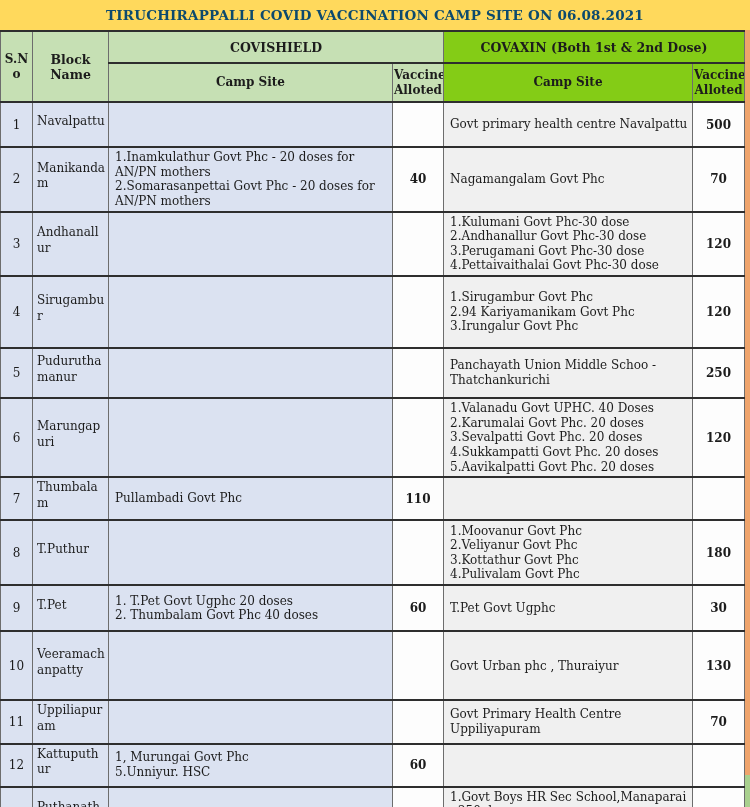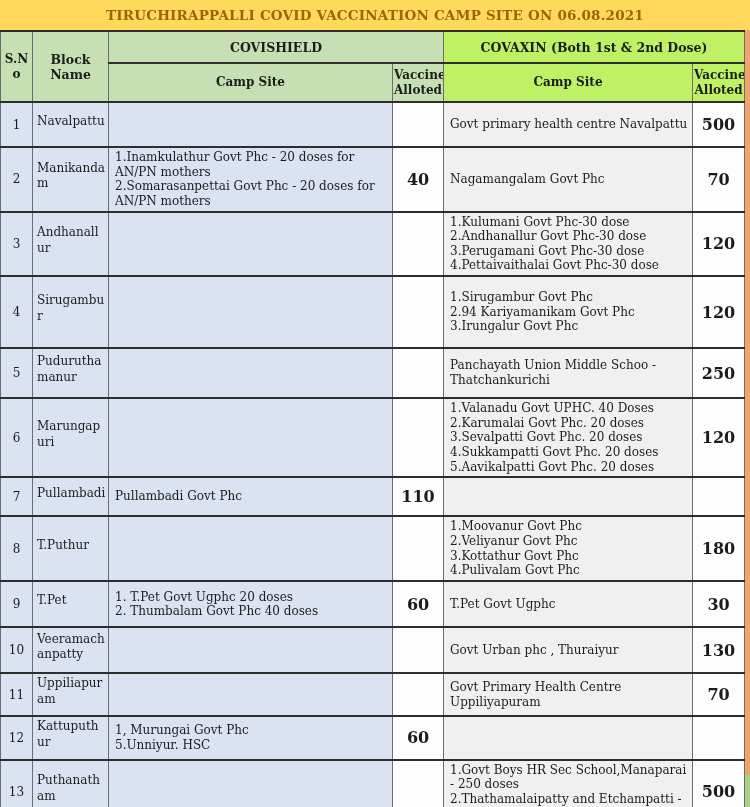--- a/index.html
+++ b/index.html
@@ -15,21 +15,21 @@
     width:750px;height:807px;
     background:#A9D08E; 
     overflow:hidden;
   }
   .title-bar{
     width:750px;height:30px;
     background:#FFD95C;
     display:flex;align-items:center;justify-content:center;
     font-weight:bold;font-size:13.5px;
     letter-spacing:.2px;
-    color:#a16207;
+    color:#0c4a6e;
   }
   .right-strip{
     position:absolute;top:30px;right:0;
     width:6px;height:745px;
     background:#EFA46C; 
   }
   table{
     border-collapse:collapse;
     table-layout:fixed;
     width:744px;
@@ -45,37 +45,37 @@
   th,td{
     border-left:1px solid #6d6d6d;
     border-right:1px solid #6d6d6d;
     border-top:2px solid #2e2e2e;
     border-bottom:2px solid #2e2e2e;
     vertical-align:middle;
     overflow:hidden;
   }
   th{font-weight:bold;font-size:12.5px;text-align:center;padding:1px;}
   .bg-green{background:#C6E0B4;}
-  .bg-peach{background:#bef264;}
+  .bg-peach{background:#84cc16;}
   .bg-blue{background:#DBE2F1;}
   .bg-gray{background:#F0F0F0;}
   .bg-white{background:#FDFDFD;}
   .cell-sno{
     text-align:center;font-size:12px;
   }
   .cell-block{
     font-size:12px;text-align:left;padding:2px 2px 8px 4px;
     overflow-wrap:anywhere;line-height:1.3;
   }
   .cell-site{
     font-size:12px;text-align:left;padding:2px 4px 2px 6px;
     white-space:pre-line;line-height:1.22;
   }
   .cell-num{
-    text-align:center;font-weight:bold;font-size:16px;
+    text-align:center;font-weight:bold;font-size:12px;
   }
   .sno-head{overflow-wrap:anywhere;font-size:12px;line-height:1.25;}
   .band1 th{height:28px;}
   .band2 th{height:35px;font-size:12px;line-height:1.2;}
 </style>
 </head>
 <body>
 
 <div class="sheet">
   <div class="title-bar">TIRUCHIRAPPALLI COVID VACCINATION CAMP SITE ON 06.08.2021</div>
@@ -158,21 +158,21 @@
       <td class="bg-white cell-num"></td>
       <td class="bg-gray cell-site">1.Valanadu Govt UPHC. 40 Doses
 2.Karumalai Govt Phc. 20 doses
 3.Sevalpatti Govt Phc. 20 doses
 4.Sukkampatti Govt Phc. 20 doses
 5.Aavikalpatti Govt Phc. 20 doses</td>
       <td class="bg-white cell-num">120</td>
     </tr>
     <tr style="height:39px">
       <td class="bg-blue cell-sno">7</td>
-      <td class="bg-blue cell-block">Pullambadi</td>
+      <td class="bg-blue cell-block">Thumbalam</td>
       <td class="bg-blue cell-site">Pullambadi Govt Phc</td>
       <td class="bg-white cell-num">110</td>
       <td class="bg-gray cell-site"></td>
       <td class="bg-white cell-num"></td>
     </tr>
     <tr style="height:65px">
       <td class="bg-blue cell-sno">8</td>
       <td class="bg-blue cell-block">T.Puthur</td>
       <td class="bg-blue cell-site"></td>
       <td class="bg-white cell-num"></td>
@@ -184,21 +184,21 @@
     </tr>
     <tr style="height:46px">
       <td class="bg-blue cell-sno">9</td>
       <td class="bg-blue cell-block">T.Pet</td>
       <td class="bg-blue cell-site">1. T.Pet Govt Ugphc 20 doses
 2. Thumbalam Govt Phc 40 doses</td>
       <td class="bg-white cell-num">60</td>
       <td class="bg-gray cell-site">T.Pet Govt Ugphc</td>
       <td class="bg-white cell-num">30</td>
     </tr>
-    <tr style="height:46px">
+    <tr style="height:69px">
       <td class="bg-blue cell-sno">10</td>
       <td class="bg-blue cell-block">Veeramachanpatty</td>
       <td class="bg-blue cell-site"></td>
       <td class="bg-white cell-num"></td>
       <td class="bg-gray cell-site">Govt Urban phc , Thuraiyur</td>
       <td class="bg-white cell-num">130</td>
     </tr>
     <tr style="height:34px">
       <td class="bg-blue cell-sno">11</td>
       <td class="bg-blue cell-block">Uppiliapuram</td>

